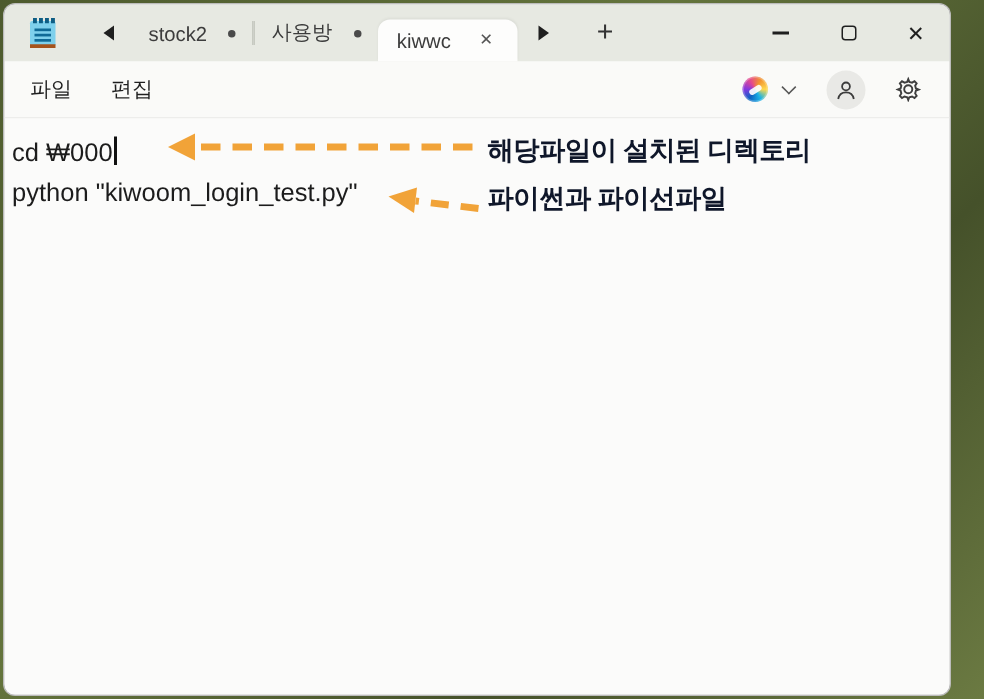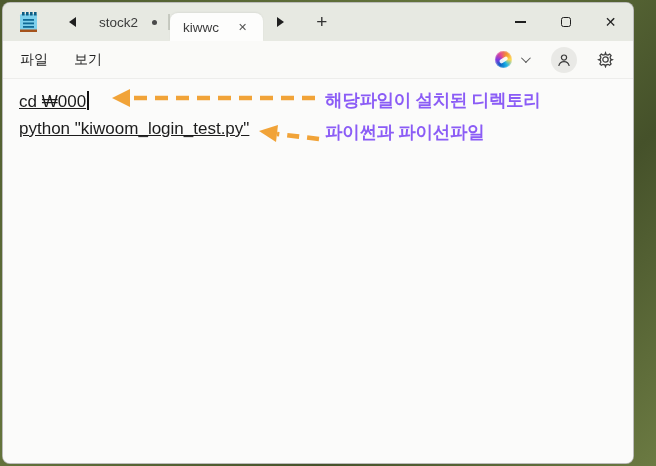--- a/index.html
+++ b/index.html
@@ -97,31 +97,30 @@
   .account-btn {
     width:26px; height:26px; border-radius:50%; background:#e9e9e6;
     display:flex; align-items:center; justify-content:center; margin:0 17px 0 13px;
   }
   .gear-btn { display:flex; align-items:center; justify-content:center; padding:3px; }
 
   
   .editor {
     flex:1 1 auto; position:relative;
     background:#fbfbfa; overflow:hidden;
-    padding:9px 0 0 16px;
+    padding:9px 0 0 5px;
     font-size:17px; color:#1c1c1c; line-height:27px;
     cursor:text;
-    text-decoration:underline;
   }
   .caret {
     display:inline-block; width:1.5px; height:19px;
     background:#111; vertical-align:-3px; margin-left:1px;
   }
   .annotation {
-    position:absolute; font-weight:700; font-size:17.5px; color:#8b5cf6;
+    position:absolute; font-weight:700; font-size:17.5px; color:#0f172a;
     white-space:nowrap; letter-spacing:-0.3px;
   }
   .ann-1 { left:322px; top:8px; }
   .ann-2 { left:322px; top:40px; }
   .arrows-svg { position:absolute; left:0; top:0; pointer-events:none; }
 
   
   .statusbar {
     height:31px; flex:0 0 31px;
     background:#f7f7f4;
@@ -153,20 +152,24 @@
     <div class="chev-left"></div>
 
     <div class="tab">
       <span>stock2</span>
       <span class="dot"></span>
     </div>
     <div class="tab-divider"></div>
 
     <div class="tab-divider"></div>
 
+    <div class="tab">
+      <span>사용방</span>
+      <span class="dot"></span>
+    </div>
 
     <div class="tab active">
       <span>kiwwc</span>
       <span class="close-x">✕</span>
     </div>
 
     <div class="chev-right"></div>
     <div class="newtab-btn">+</div>
 
     <div class="tb-spacer"></div>
@@ -177,21 +180,21 @@
     <div class="win-btn">
       <div class="max-glyph"></div>
     </div>
     <div class="win-btn">
       <span class="close-glyph">✕</span>
     </div>
   </div>
 
   <div class="menubar">
     <div class="menu-item">파일</div>
-    <div class="menu-item">보기</div>
+    <div class="menu-item">편집</div>
 
     <div class="mb-spacer"></div>
 
     <div class="copilot-wrap">
       <div class="copilot-icon"></div>
       <div class="chev-down"></div>
     </div>
 
     <div class="account-btn">
       <svg width="14" height="14" viewBox="0 0 14 14">

